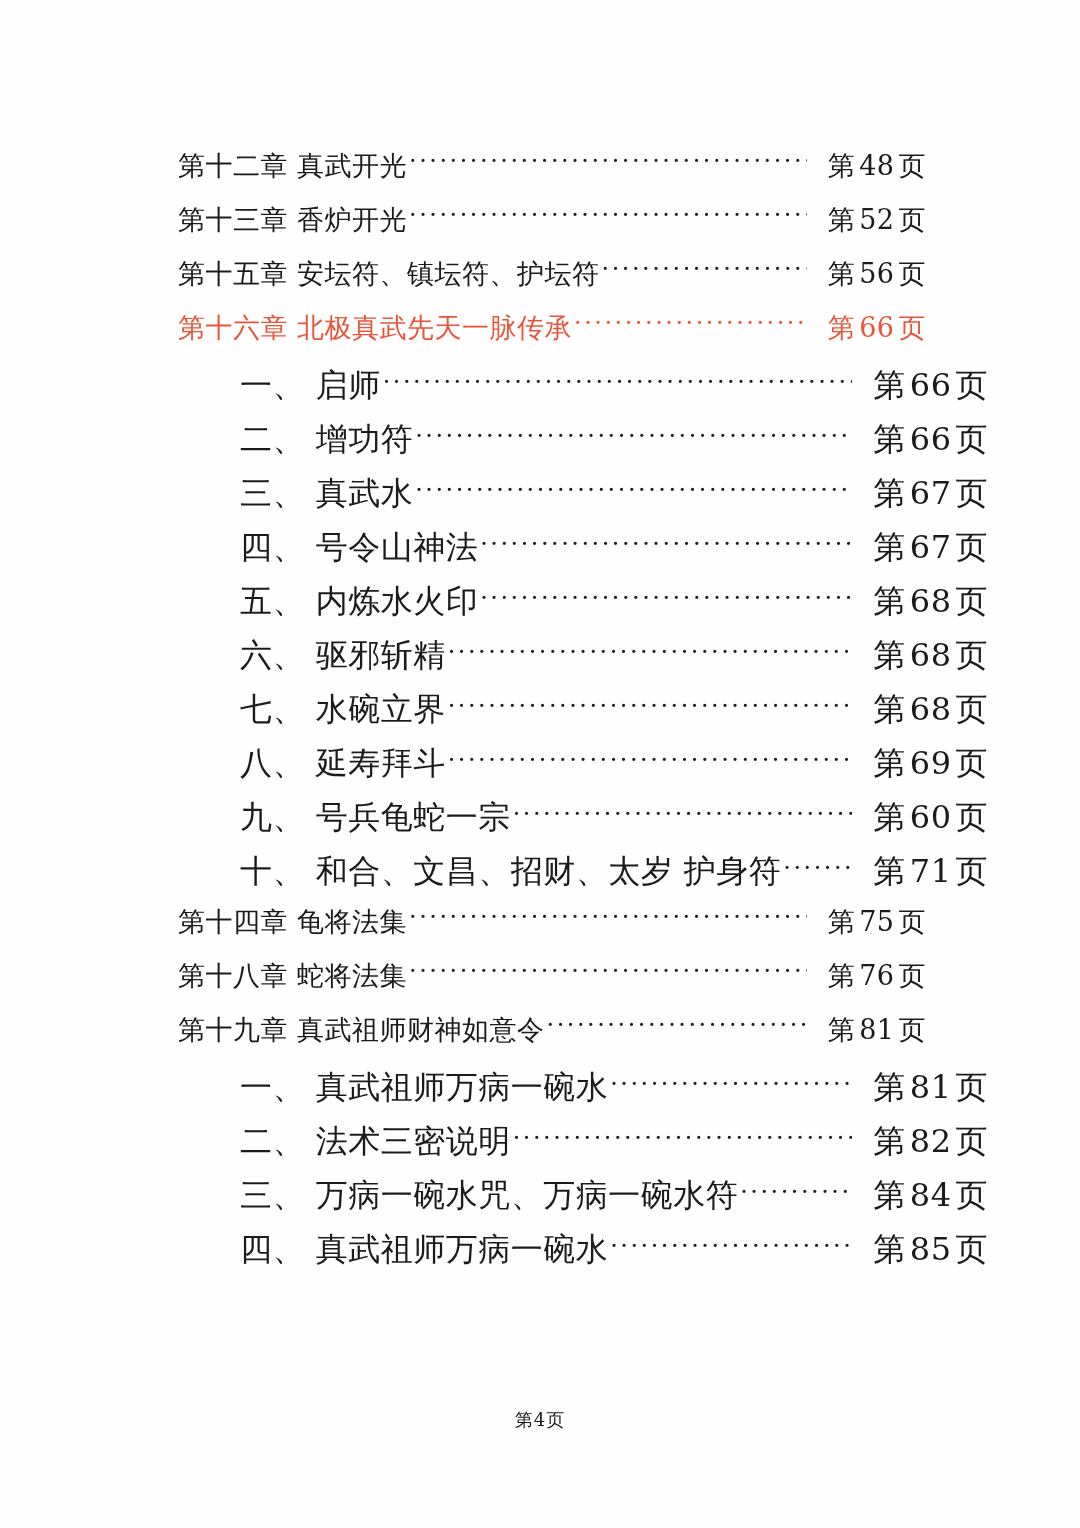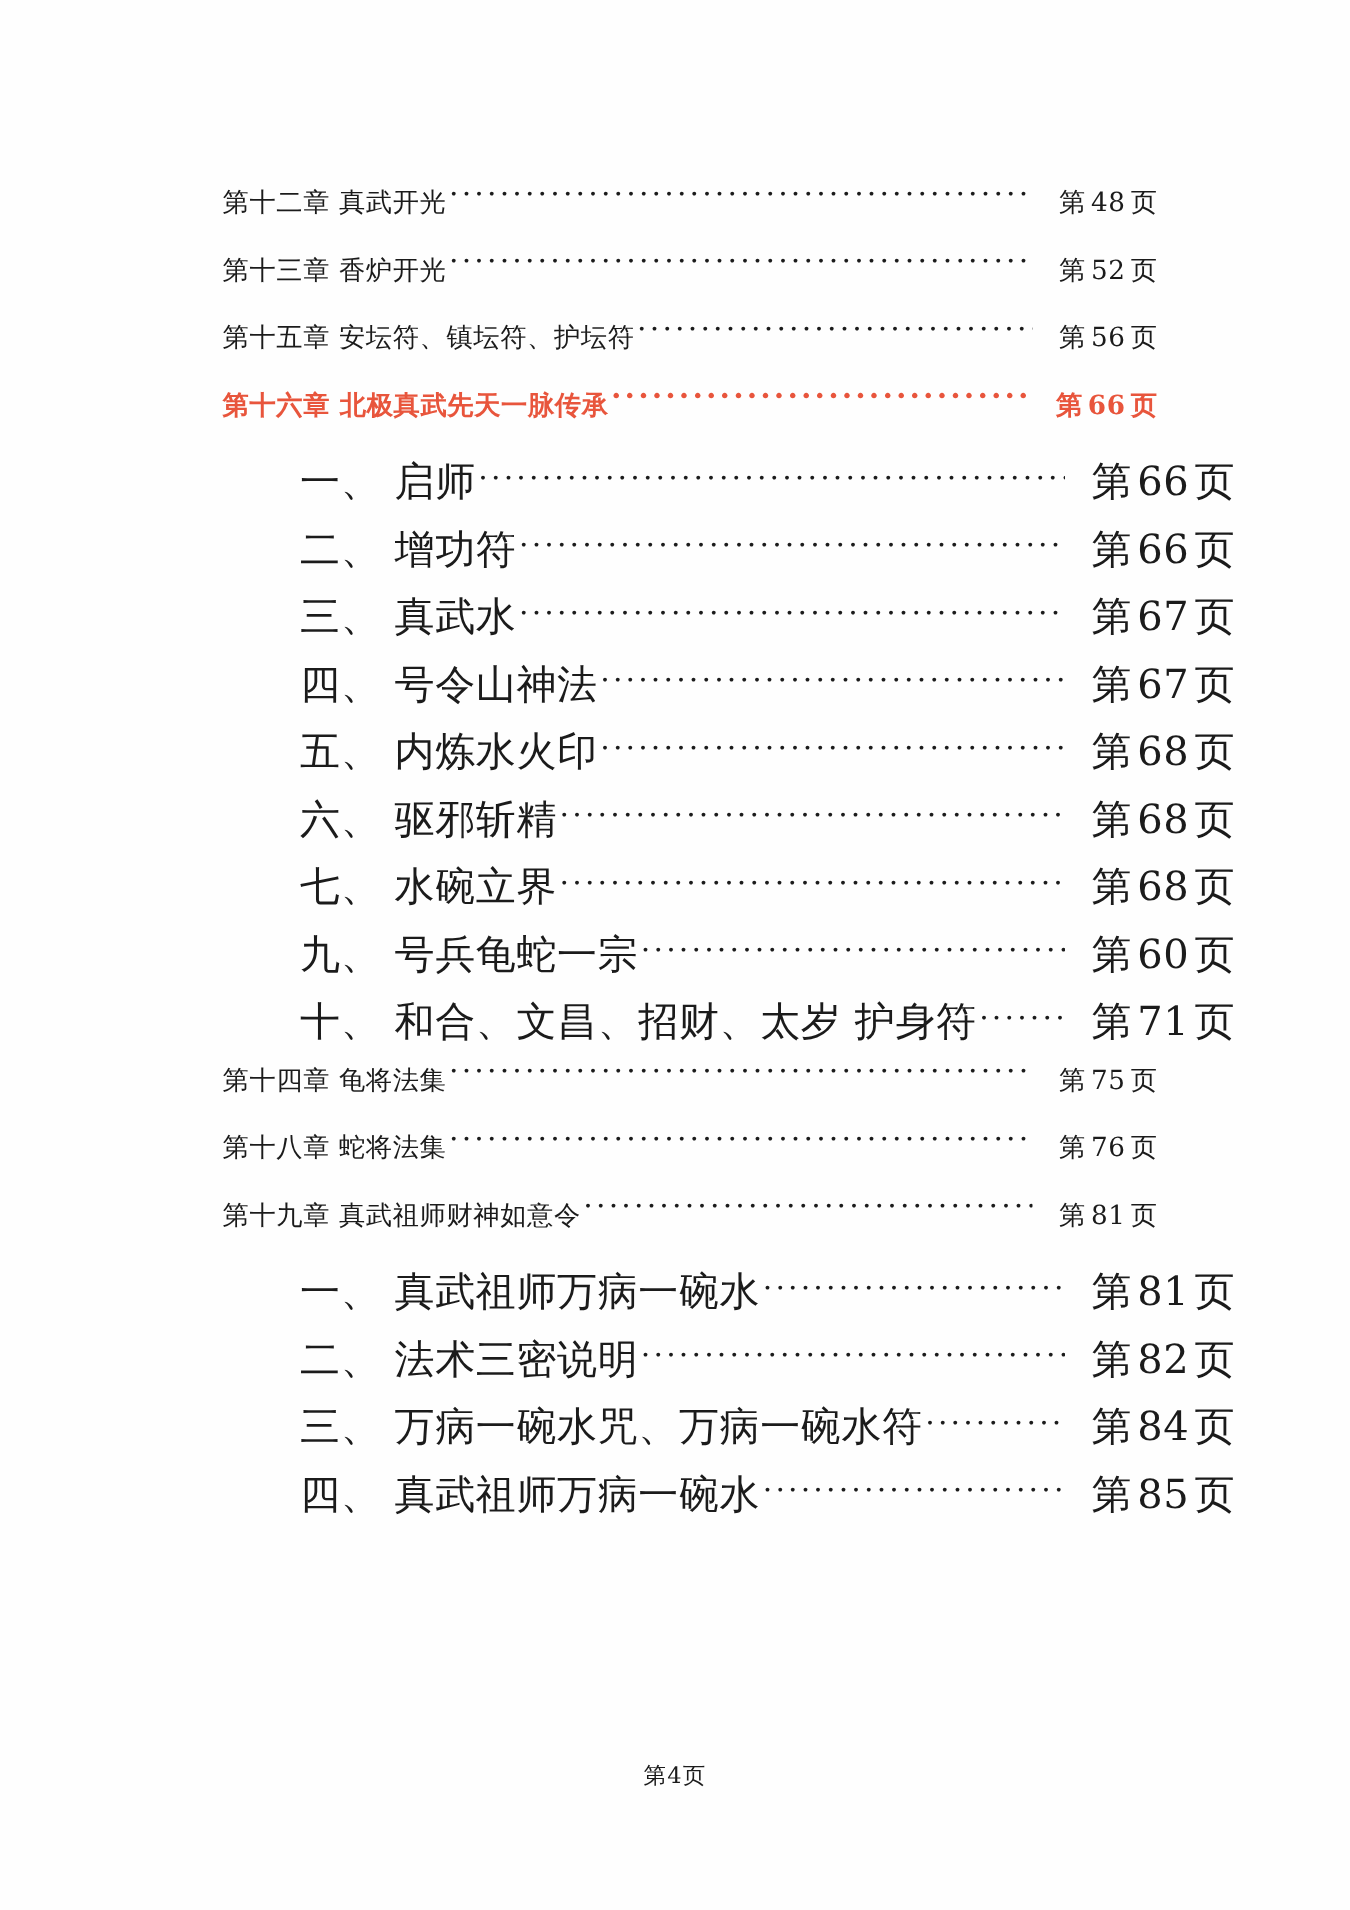--- a/index.html
+++ b/index.html
@@ -26,33 +26,33 @@
   .toc {
     position: absolute;
     left: 178px;
     top: 148px;
     width: 748px;
   }
   .entry {
     display: flex;
     align-items: baseline;
     width: 100%;
-    font-size: 21px;
+    font-size: 27px;
     line-height: 1;
     height: 54px;
     white-space: nowrap;
     color: #1b1b1b;
   }
   .entry.level2 {
     padding-left: 62px;
     font-size: 32px;
   }
   .entry.highlight {
     color: #e8553c;
-    font-weight: bold;
+    font-weight: normal;
   }
   .entry .title {
     flex: 0 0 auto;
     letter-spacing: 0.5px;
   }
   .entry .leader {
     flex: 1 1 auto;
     overflow: hidden;
     margin: 0 2px;
     position: relative;
@@ -142,20 +142,25 @@
         <span class="title">六、 驱邪斩精</span>
         <span class="leader"></span>
         <span class="page-no"><span>第</span><span class="num">68</span><span>页</span></span>
       </div>
       <div class="entry level2">
         <span class="title">七、 水碗立界</span>
         <span class="leader"></span>
         <span class="page-no"><span>第</span><span class="num">68</span><span>页</span></span>
       </div>
       <div class="entry level2">
+        <span class="title">八、 延寿拜斗</span>
+        <span class="leader"></span>
+        <span class="page-no"><span>第</span><span class="num">69</span><span>页</span></span>
+      </div>
+      <div class="entry level2">
         <span class="title">九、 号兵龟蛇一宗</span>
         <span class="leader"></span>
         <span class="page-no"><span>第</span><span class="num">60</span><span>页</span></span>
       </div>
       <div class="entry level2">
         <span class="title">十、 和合、文昌、招财、太岁 护身符</span>
         <span class="leader"></span>
         <span class="page-no"><span>第</span><span class="num">71</span><span>页</span></span>
       </div>
       <div class="entry">

